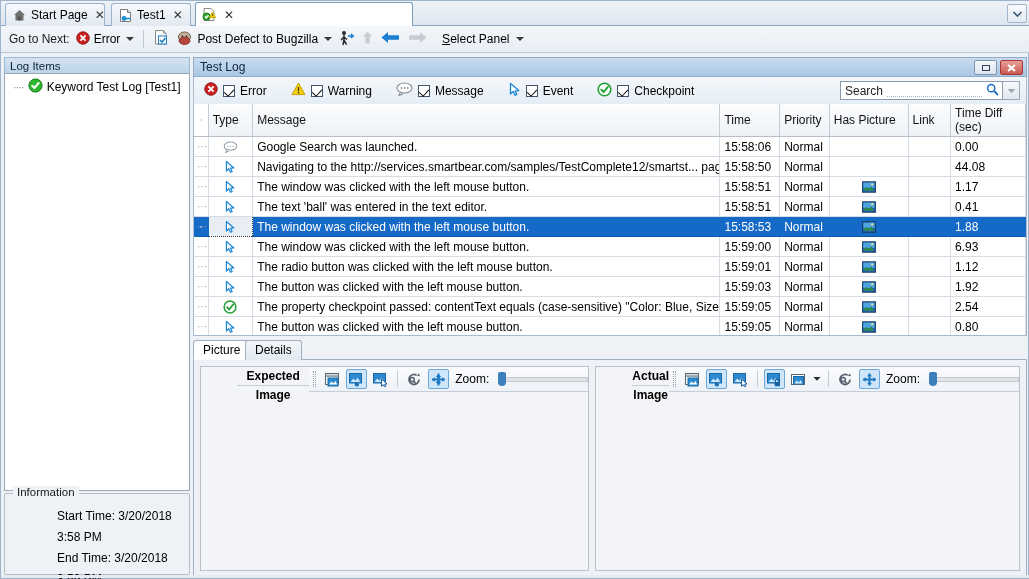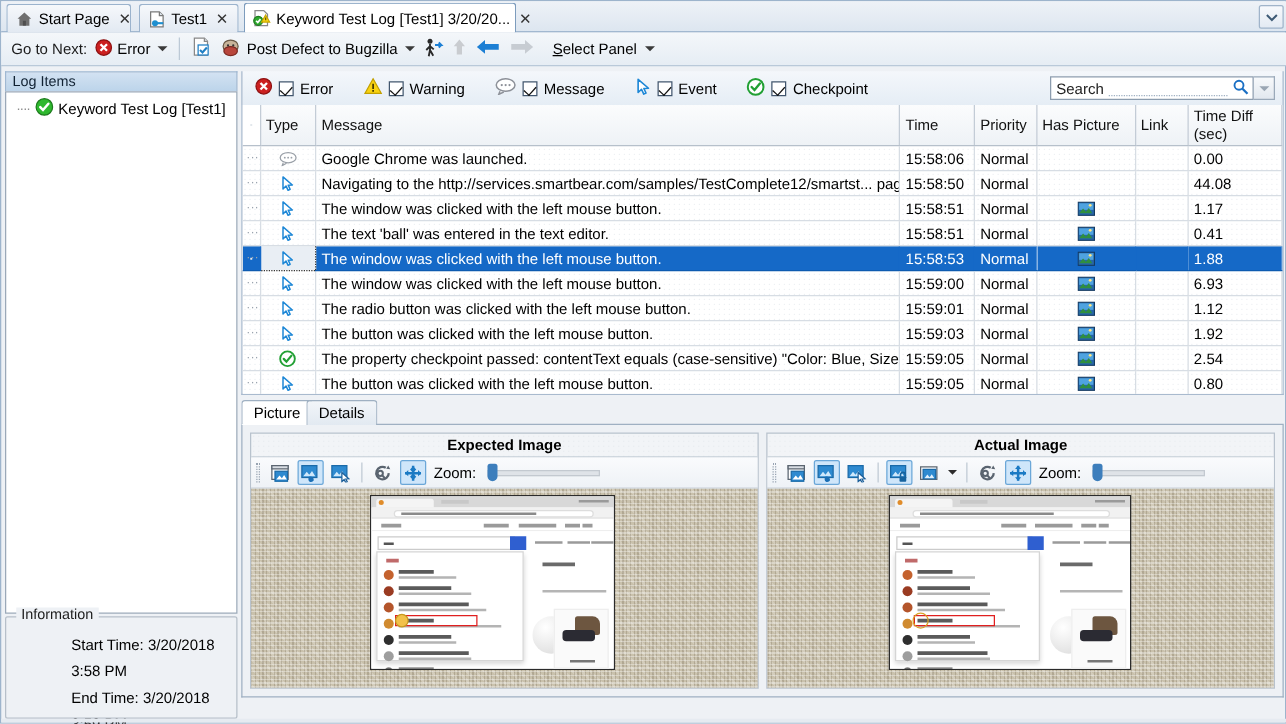--- a/index.html
+++ b/index.html
@@ -234,24 +234,24 @@
     border-radius: 3px 3px 0 0;
   }
   .btab.active { background: #fff; border-bottom: 1px solid #fff; }
 
   
   .pic-panel {
     border: 1px solid #9fb0c2; border-top: none;
     background: #eef1f5; height: 218px; padding: 6px;
     display: flex; gap: 6px;
   }
-  .img-col { flex: 1; display: flex; flex-direction: column;
+  .img-col { flex: 1; display: flex; 
              border: 1px solid #b8c2cd; background:
              radial-gradient(#e4e8ec 0.6px, transparent 0.6px) #f2f4f7;
-             background-size: 4px 4px; }
+             background-size: 4px 4px; padding-left: 36px; }
   .img-title {
     height: 19px; line-height: 19px; text-align: center;
     font-weight: bold; font-size: 12px;
     border-bottom: 1px solid #c5ced8;
   }
   .img-tools {
     height: 25px; display: flex; align-items: center; gap: 3px;
     padding-left: 4px;
     border-bottom: 1px solid #c5ced8;
     background: linear-gradient(#fafbfd, #eef2f6);
@@ -346,21 +346,20 @@
     <div class="tab active" style="left:194px;width:218px;">
       <span class="tabico">
         <svg width="15" height="15" viewBox="0 0 15 15">
           <path d="M2 1.5 h7 l3 3 v9 h-10 z" fill="#fff" stroke="#888"></path>
           <circle cx="4.6" cy="9.6" r="3.6" fill="#2ea82e" stroke="#1c7a1c"></circle>
           <path d="M2.9 9.6 l1.3 1.4 l2.2 -2.7" stroke="#fff" stroke-width="1.4" fill="none"></path>
           <path d="M10.5 5 l3.2 5.6 h-6.4 z" fill="#f7d417" stroke="#c9a800"></path>
           <rect x="10.1" y="7.0" width="0.9" height="2.2" fill="#5a4a00"></rect>
         </svg>
       </span>
-      <span>Keyword Test Log [Test1] 3/20/20...</span>
       <span class="tclose">✕</span>
     </div>
 
     <div class="chev-btn">
       <svg width="11" height="8" viewBox="0 0 11 8">
           <path d="M1.5 2 L5.5 6 L9.5 2" stroke="#3d5a75" stroke-width="1.6" fill="none"></path>
         </svg>
     </div>
   </div>
 
@@ -455,20 +454,33 @@
       <div style="padding-top:12px;">
         <div class="info-line">Start Time: 3/20/2018 3:58 PM</div>
         <div class="info-line">End Time: 3/20/2018 3:59 PM</div>
         <div class="info-line">Run Time: 0:01:01</div>
       </div>
     </div>
   </div>
 
   <div class="right-pane">
 
+    <div class="tl-caption">
+      <span>Test Log</span>
+      <div class="cap-btns">
+        <div class="cap-btn">
+          <span class="sq-glyph"></span>
+        </div>
+        <div class="cap-btn close">
+          <svg width="11" height="10" viewBox="0 0 11 10">
+            <path d="M2 2 L9 8 M9 2 L2 8" stroke="#fff" stroke-width="2"></path>
+          </svg>
+        </div>
+      </div>
+    </div>
 
     <div class="filterbar">
 
       <div class="filt">
         <span>
           <svg width="14" height="14" viewBox="0 0 14 14">
             <circle cx="7" cy="7" r="6.2" fill="#cc2020" stroke="#8e1212"></circle>
             <path d="M4.4 4.4 L9.6 9.6 M9.6 4.4 L4.4 9.6" stroke="#fff" stroke-width="1.9"></path>
           </svg>
         </span>
@@ -559,21 +571,21 @@
         <tbody id="log-body">
             <tr>
               <td class="c-gut"><span class="gut-dash">···</span></td>
               <td class="c-type"><span><svg class="ic ic-msg" viewBox="0 0 17 14">
                     <ellipse cx="8.5" cy="6" rx="7.4" ry="4.8" fill="#fff" stroke="#9aa0a8" stroke-width="1.2"></ellipse>
                     <path d="M4 10.6 L3 13.4 L7 11.2" fill="#fff" stroke="#9aa0a8" stroke-width="1.2"></path>
                     <circle cx="5.4" cy="6" r="0.85" fill="#9aa0a8"></circle>
                     <circle cx="8.5" cy="6" r="0.85" fill="#9aa0a8"></circle>
                     <circle cx="11.6" cy="6" r="0.85" fill="#9aa0a8"></circle>
                   </svg></span></td>
-              <td class="c-msg">Google Chrome was launched.</td>
+              <td class="c-msg">Google Search was launched.</td>
               <td class="c-time">15:58:06</td>
               <td class="c-pri">Normal</td>
               <td class="c-pic"></td>
               <td class="c-link"></td>
               <td class="c-diff">0.00</td>
             </tr>
             <tr>
               <td class="c-gut"><span class="gut-dash">···</span></td>
               <td class="c-type"><span><svg class="ic ic-cursor" viewBox="0 0 13 15">
                     <path d="M2.6 1.6 L2.6 12 L5.2 9.4 L7 13.2 L8.8 12.3 L7.1 8.7 L10.7 8.6 Z" fill="#ffffff" stroke="#1d87d6" stroke-width="1.3" stroke-linejoin="round"></path>

